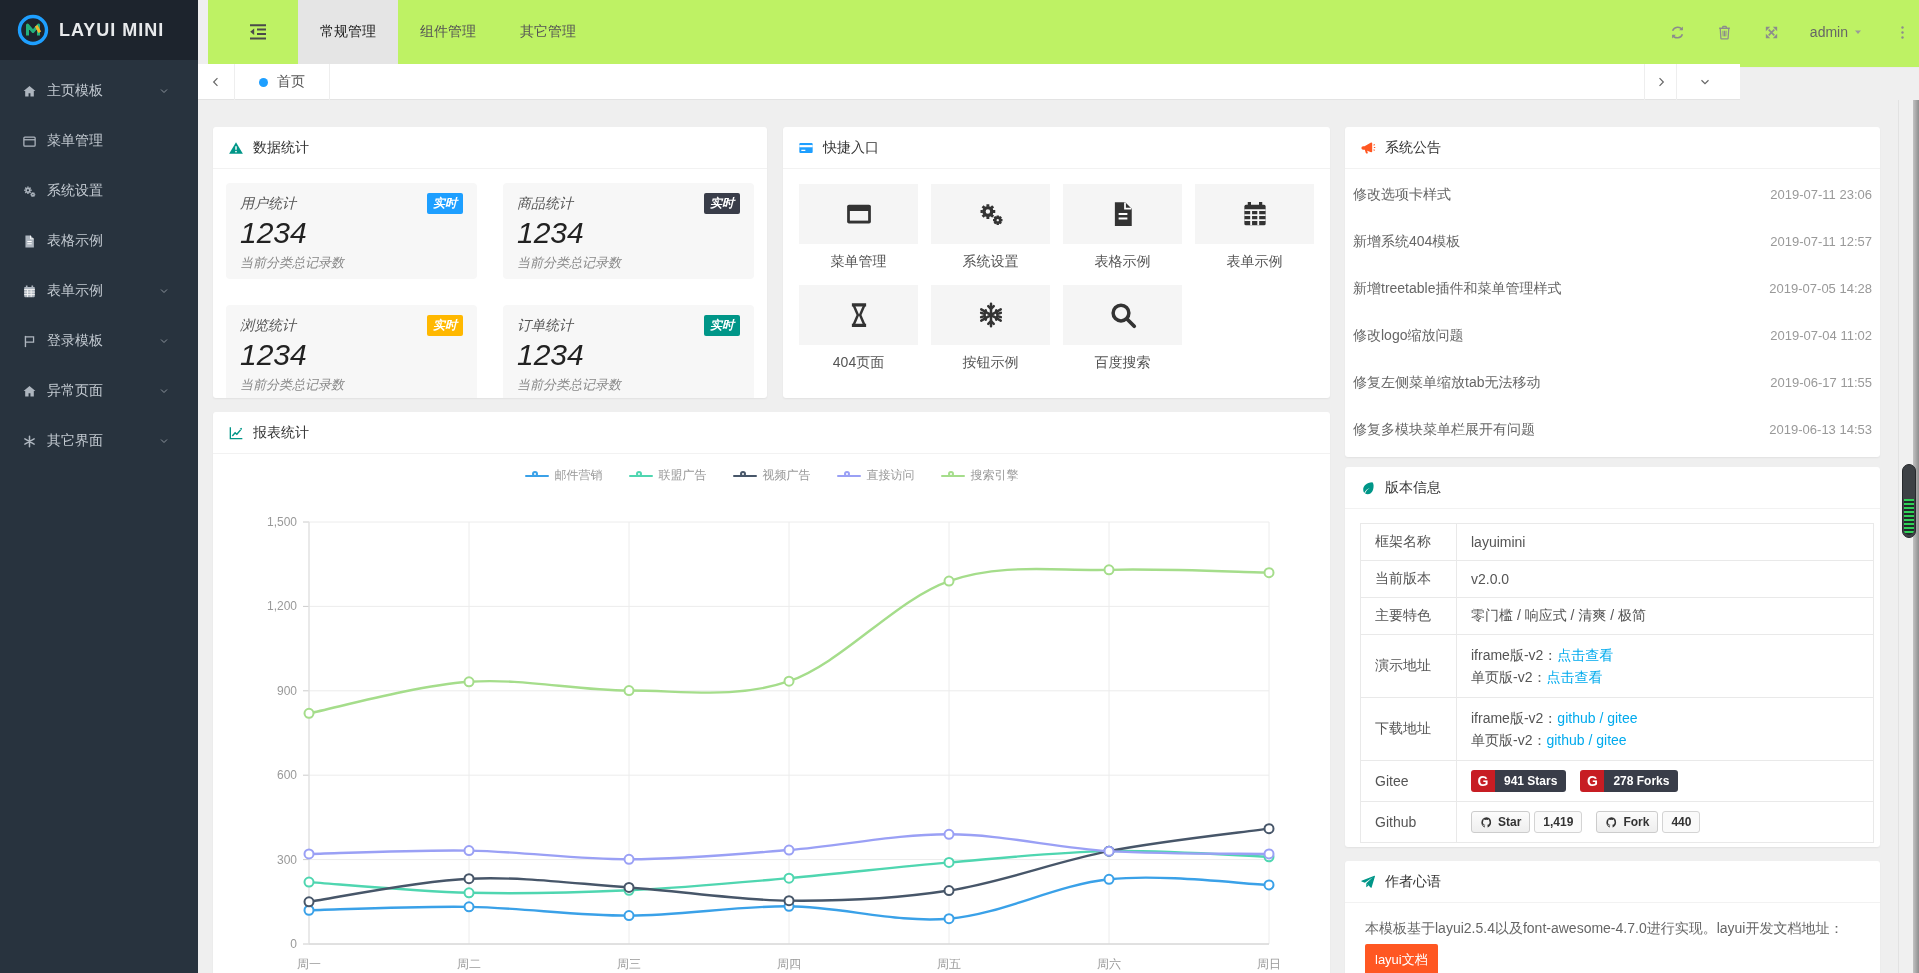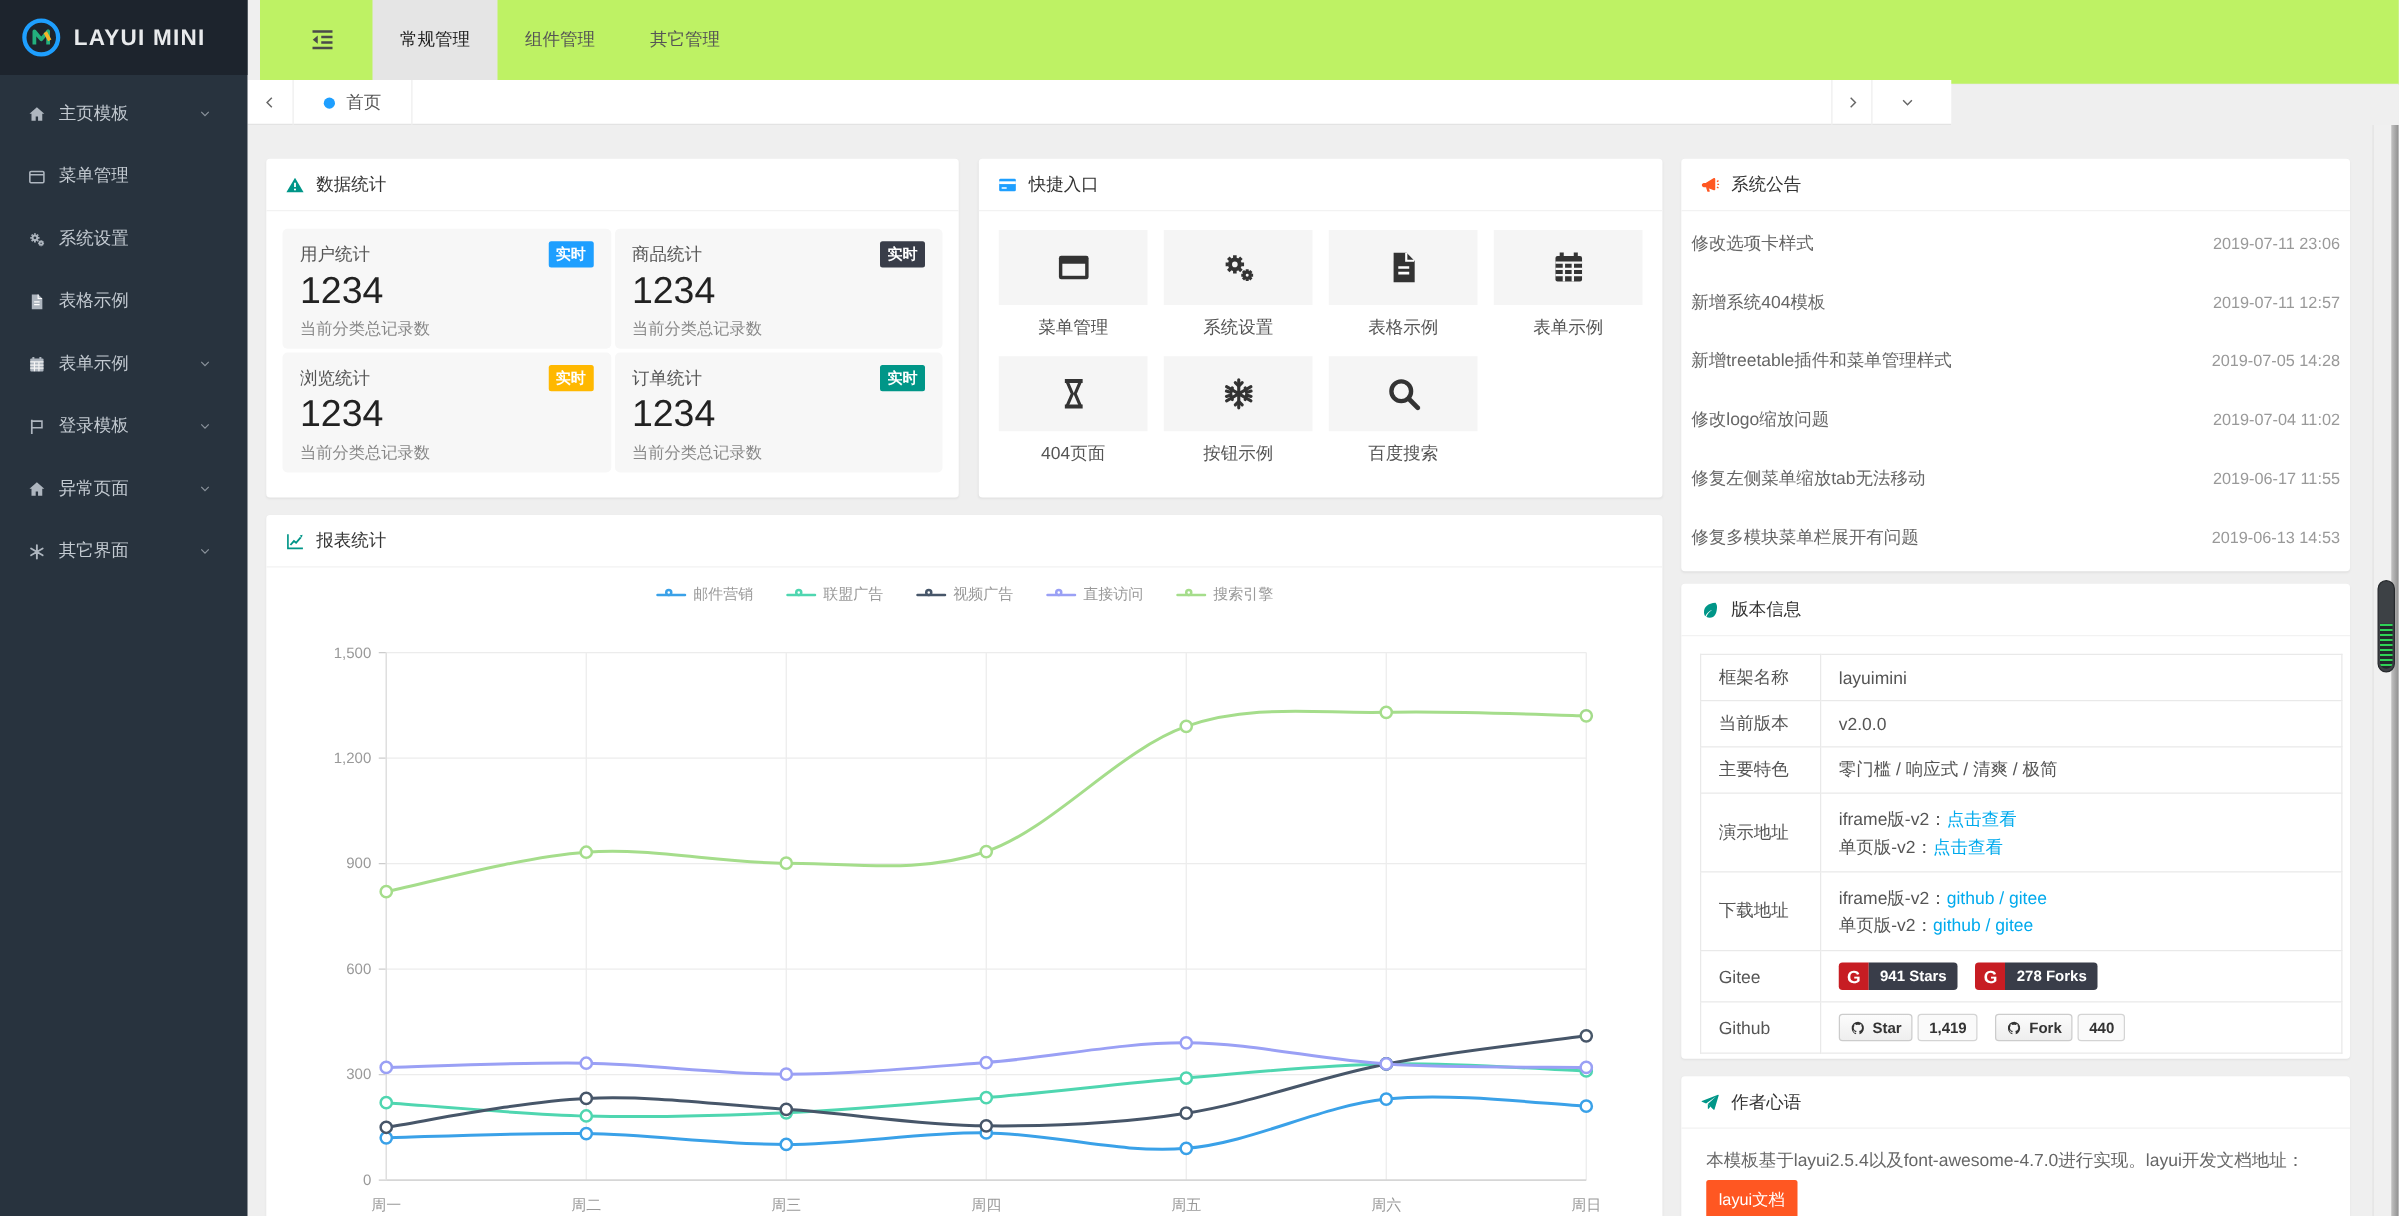--- a/index.html
+++ b/index.html
@@ -20,40 +20,40 @@
   .burger .ic { width:24px; height:24px; }
   .navtabs { position:absolute; left:90px; top:0; height:64px; display:flex; }
   .navtab { width:100px; height:64px; display:flex; align-items:center; justify-content:center; font-size:14px; color:#555; cursor:pointer; }
   .navtab.active { background:#e5e5e5; color:#222; }
   .header-right { position:absolute; right:18px; top:0; height:64px; display:flex; align-items:center; gap:30px; color:#8c8c8c; }
   .header-right .hbtn { cursor:pointer; display:flex; align-items:center; }
   .header-right .ic { width:17px; height:17px; }
   .admin { font-size:14px; color:#666; display:flex; align-items:center; gap:4px; }
   .admin .ic { width:12px; height:12px; color:#9a9a9a; }
   
-  .tabbar { position:absolute; left:198px; top:64px; width:1363px; height:36px; background:#fff; border-bottom:1px solid #e3e3e3; z-index:4; }
+  .tabbar { position:absolute; left:198px; top:64px; width:1542px; height:36px; background:#fff; border-bottom:1px solid #e3e3e3; z-index:4; }
   .tb-btn { position:absolute; top:0; width:37px; height:36px; display:flex; align-items:center; justify-content:center; color:#666; cursor:pointer; }
   .tb-btn .ic { width:14px; height:14px; }
   .tb-back { left:0; border-right:1px solid #eee; }
   .tb-next { right:64px; border-left:1px solid #eee; width:32px; }
   .tb-coll { right:7px; border-left:1px solid #eee; width:57px; }
   .tb-tab { position:absolute; left:37px; top:0; width:95px; height:36px; display:flex; align-items:center; justify-content:center; gap:9px; font-size:14px; color:#555; border-right:1px solid #eee; cursor:pointer; }
   .tb-dot { width:9px; height:9px; border-radius:50%; background:#1E9FFF; }
   
   .panel { position:absolute; background:#fff; border-radius:3px; box-shadow:0 1px 2px rgba(0,0,0,.06); overflow:hidden; }
   .p-head { height:42px; display:flex; align-items:center; gap:9px; padding:0 15px; border-bottom:1px solid #f2f2f2; font-size:14px; color:#333; }
   .p-head .ic { width:16px; height:16px; }
   #p-stats { left:213px; top:127px; width:554px; height:271px; }
   #p-quick { left:783px; top:127px; width:547px; height:271px; }
   #p-chart { left:213px; top:412px; width:1117px; height:620px; }
   #p-notice { left:1345px; top:127px; width:535px; height:330px; }
   #p-version { left:1345px; top:467px; width:535px; height:380px; }
   #p-words { left:1345px; top:861px; width:535px; height:160px; }
   
-  .cards { display:grid; grid-template-columns:1fr 1fr; gap:3px; padding:14px 13px; }
+  .cards { display:grid; grid-template-columns:1fr 1fr; gap:26px; padding:14px 13px;font-style:italic; }
   .card { background:#f7f7f7; border-radius:4px; padding:10px 14px; height:96px; }
   .card-top { display:flex; justify-content:space-between; align-items:center; font-size:14px; color:#555; }
   .badge { color:#fff; font-size:12px; font-weight:bold; padding:2px 6px; border-radius:2px; }
   .card-val { font-size:30px; color:#222; line-height:1.25; }
   .card-desc { font-size:13px; color:#888; margin-top:2px; }
   
   .quick-grid { display:grid; grid-template-columns:repeat(4,1fr); gap:14px 13px; padding:15px 16px; }
   .q-item { text-align:center; cursor:pointer; }
   .q-box { height:60px; background:#f5f5f5; display:flex; align-items:center; justify-content:center; color:#333; }
   .q-box .ic { width:30px; height:30px; }
@@ -298,20 +298,48 @@
 
 <header class="header">
   <div class="burger"><svg class="ic">
         <use href="#i-menu"></use>
       </svg></div>
   <nav class="navtabs" id="navtabs">
       <div class="navtab active">常规管理</div>
       <div class="navtab">组件管理</div>
       <div class="navtab">其它管理</div>
     </nav>
+  <div class="header-right">
+    <span class="hbtn">
+        <svg class="ic">
+          <use href="#i-refresh"></use>
+        </svg>
+      </span>
+    <span class="hbtn">
+        <svg class="ic">
+          <use href="#i-trash"></use>
+        </svg>
+      </span>
+    <span class="hbtn">
+        <svg class="ic">
+          <use href="#i-expand"></use>
+        </svg>
+      </span>
+    <span class="admin">
+      <span>admin</span>
+      <svg class="ic">
+          <use href="#i-caret"></use>
+        </svg>
+    </span>
+    <span class="hbtn">
+        <svg class="ic">
+          <use href="#i-dots"></use>
+        </svg>
+      </span>
+  </div>
 </header>
 
 <div class="tabbar">
   <div class="tb-btn tb-back">
       <svg class="ic">
         <use href="#i-cl"></use>
       </svg>
     </div>
   <div class="tb-tab">
     <span class="tb-dot"></span>

